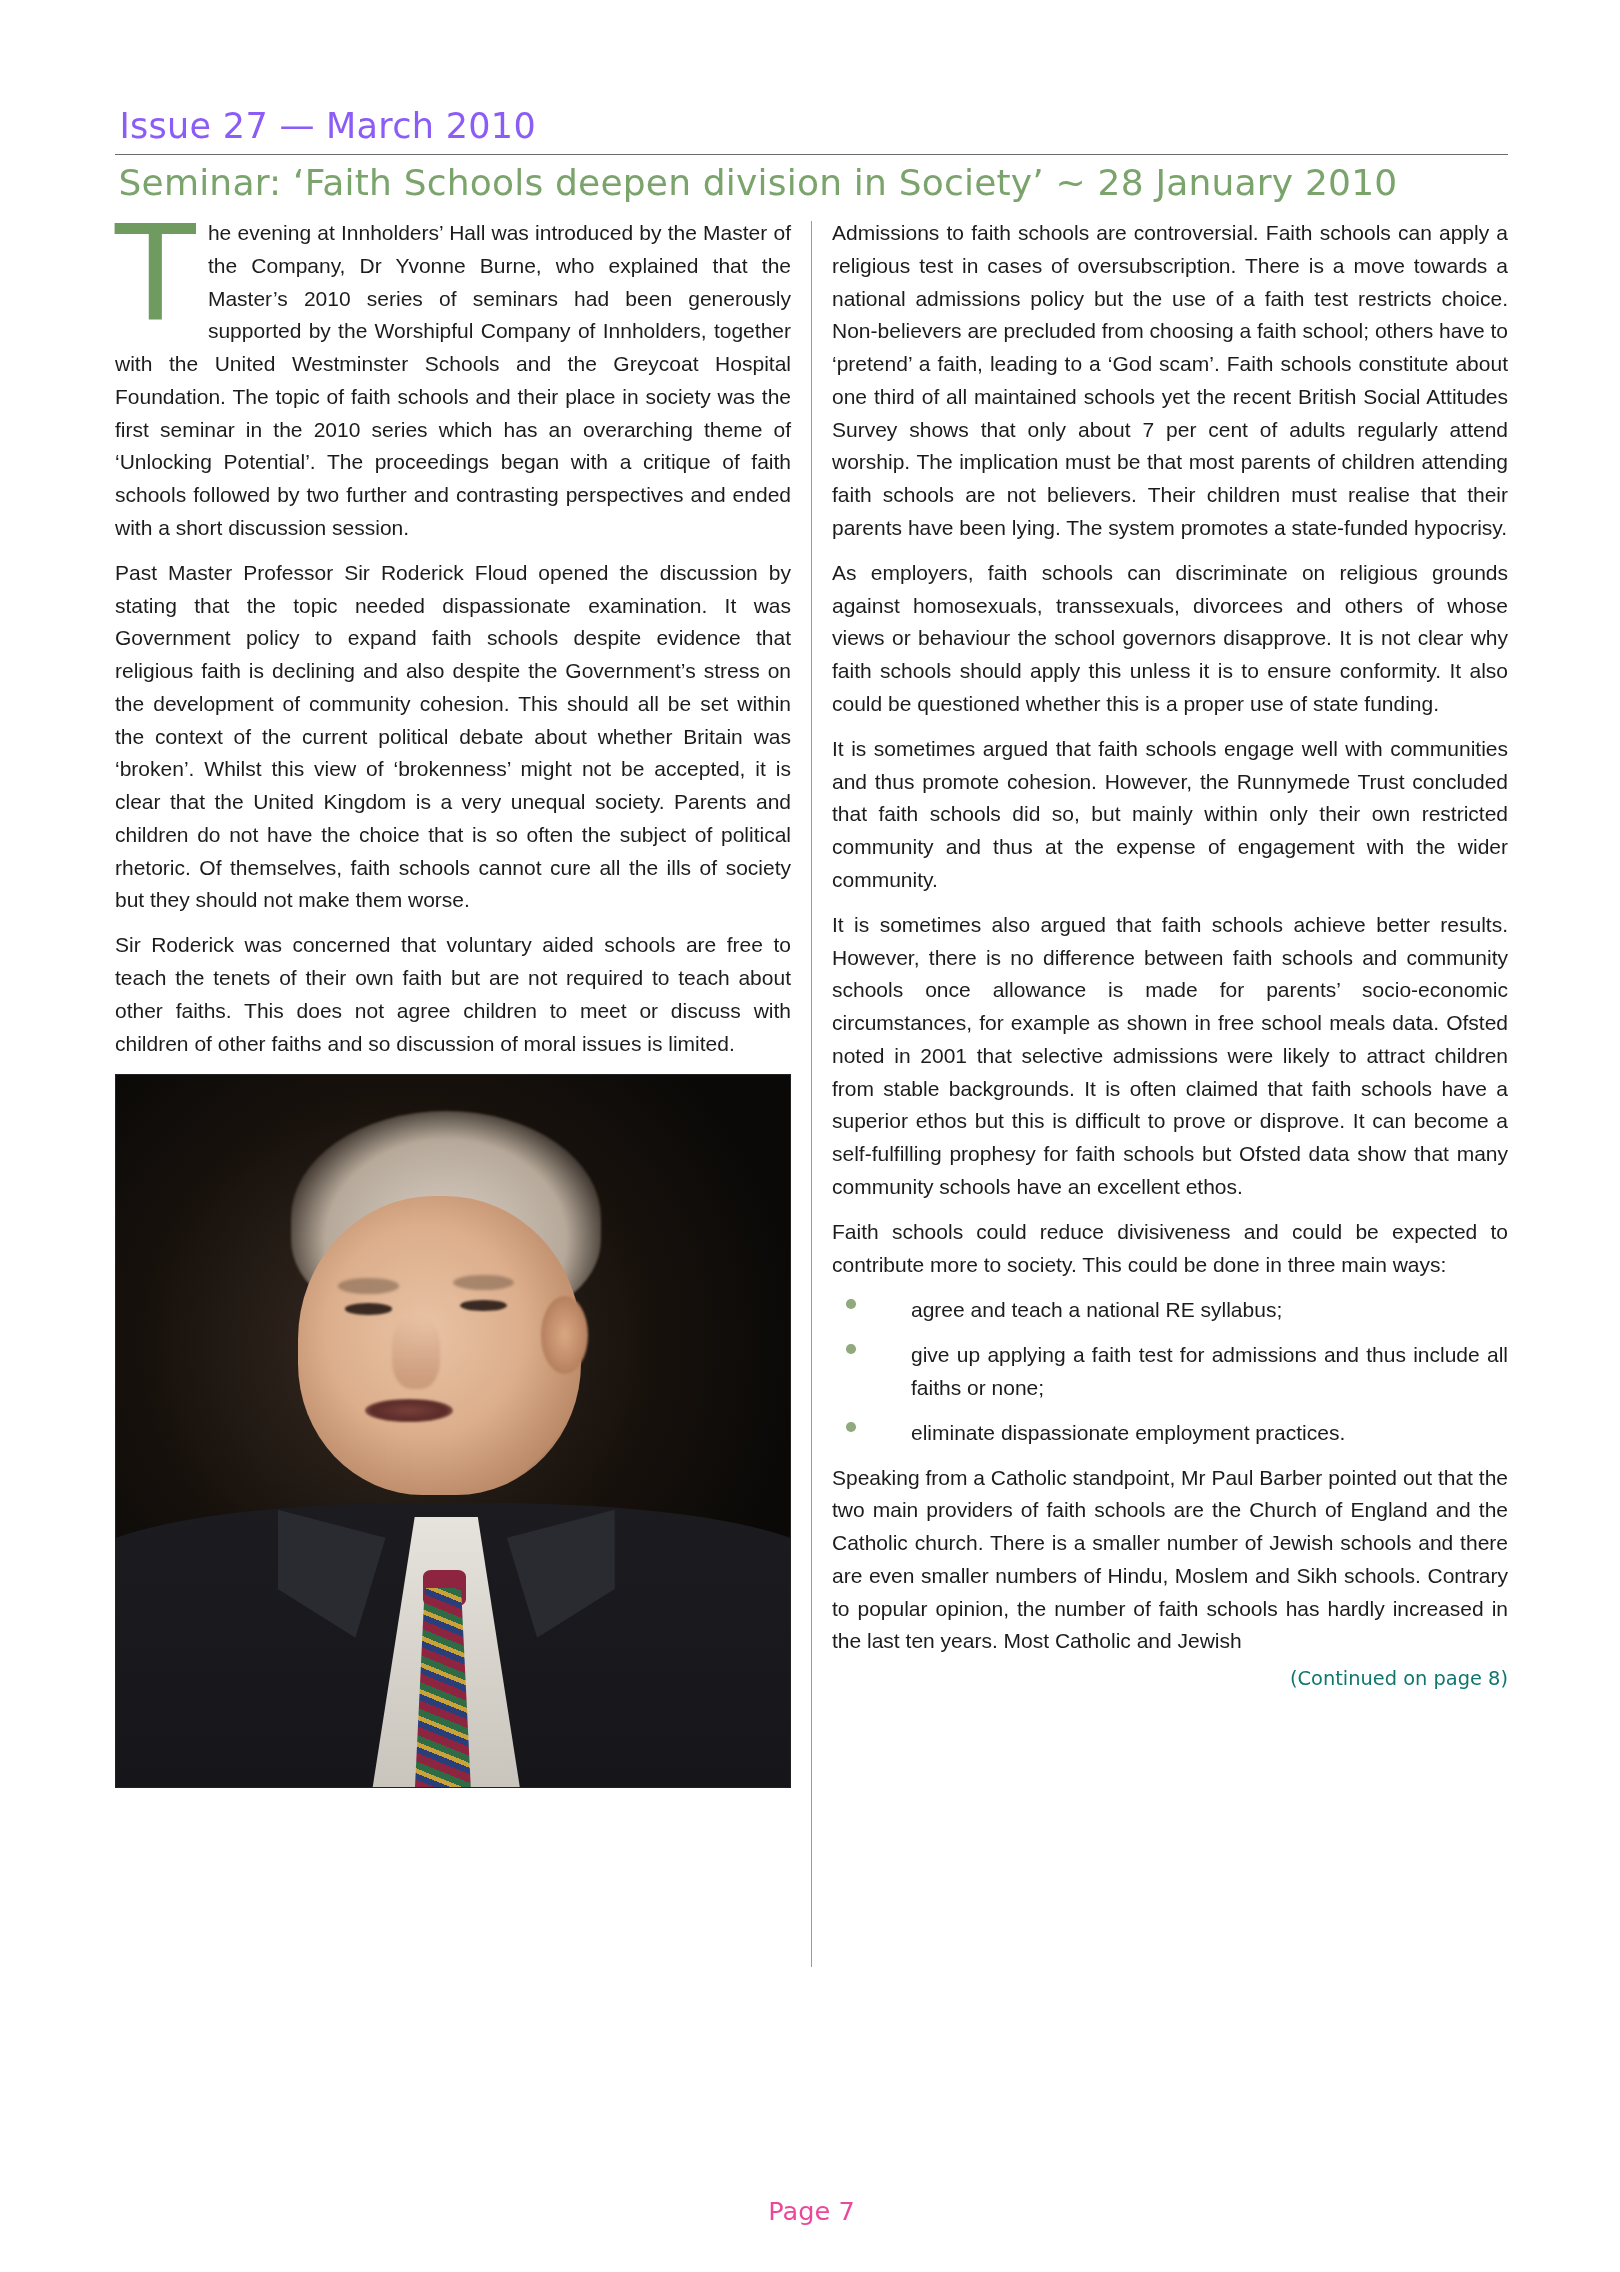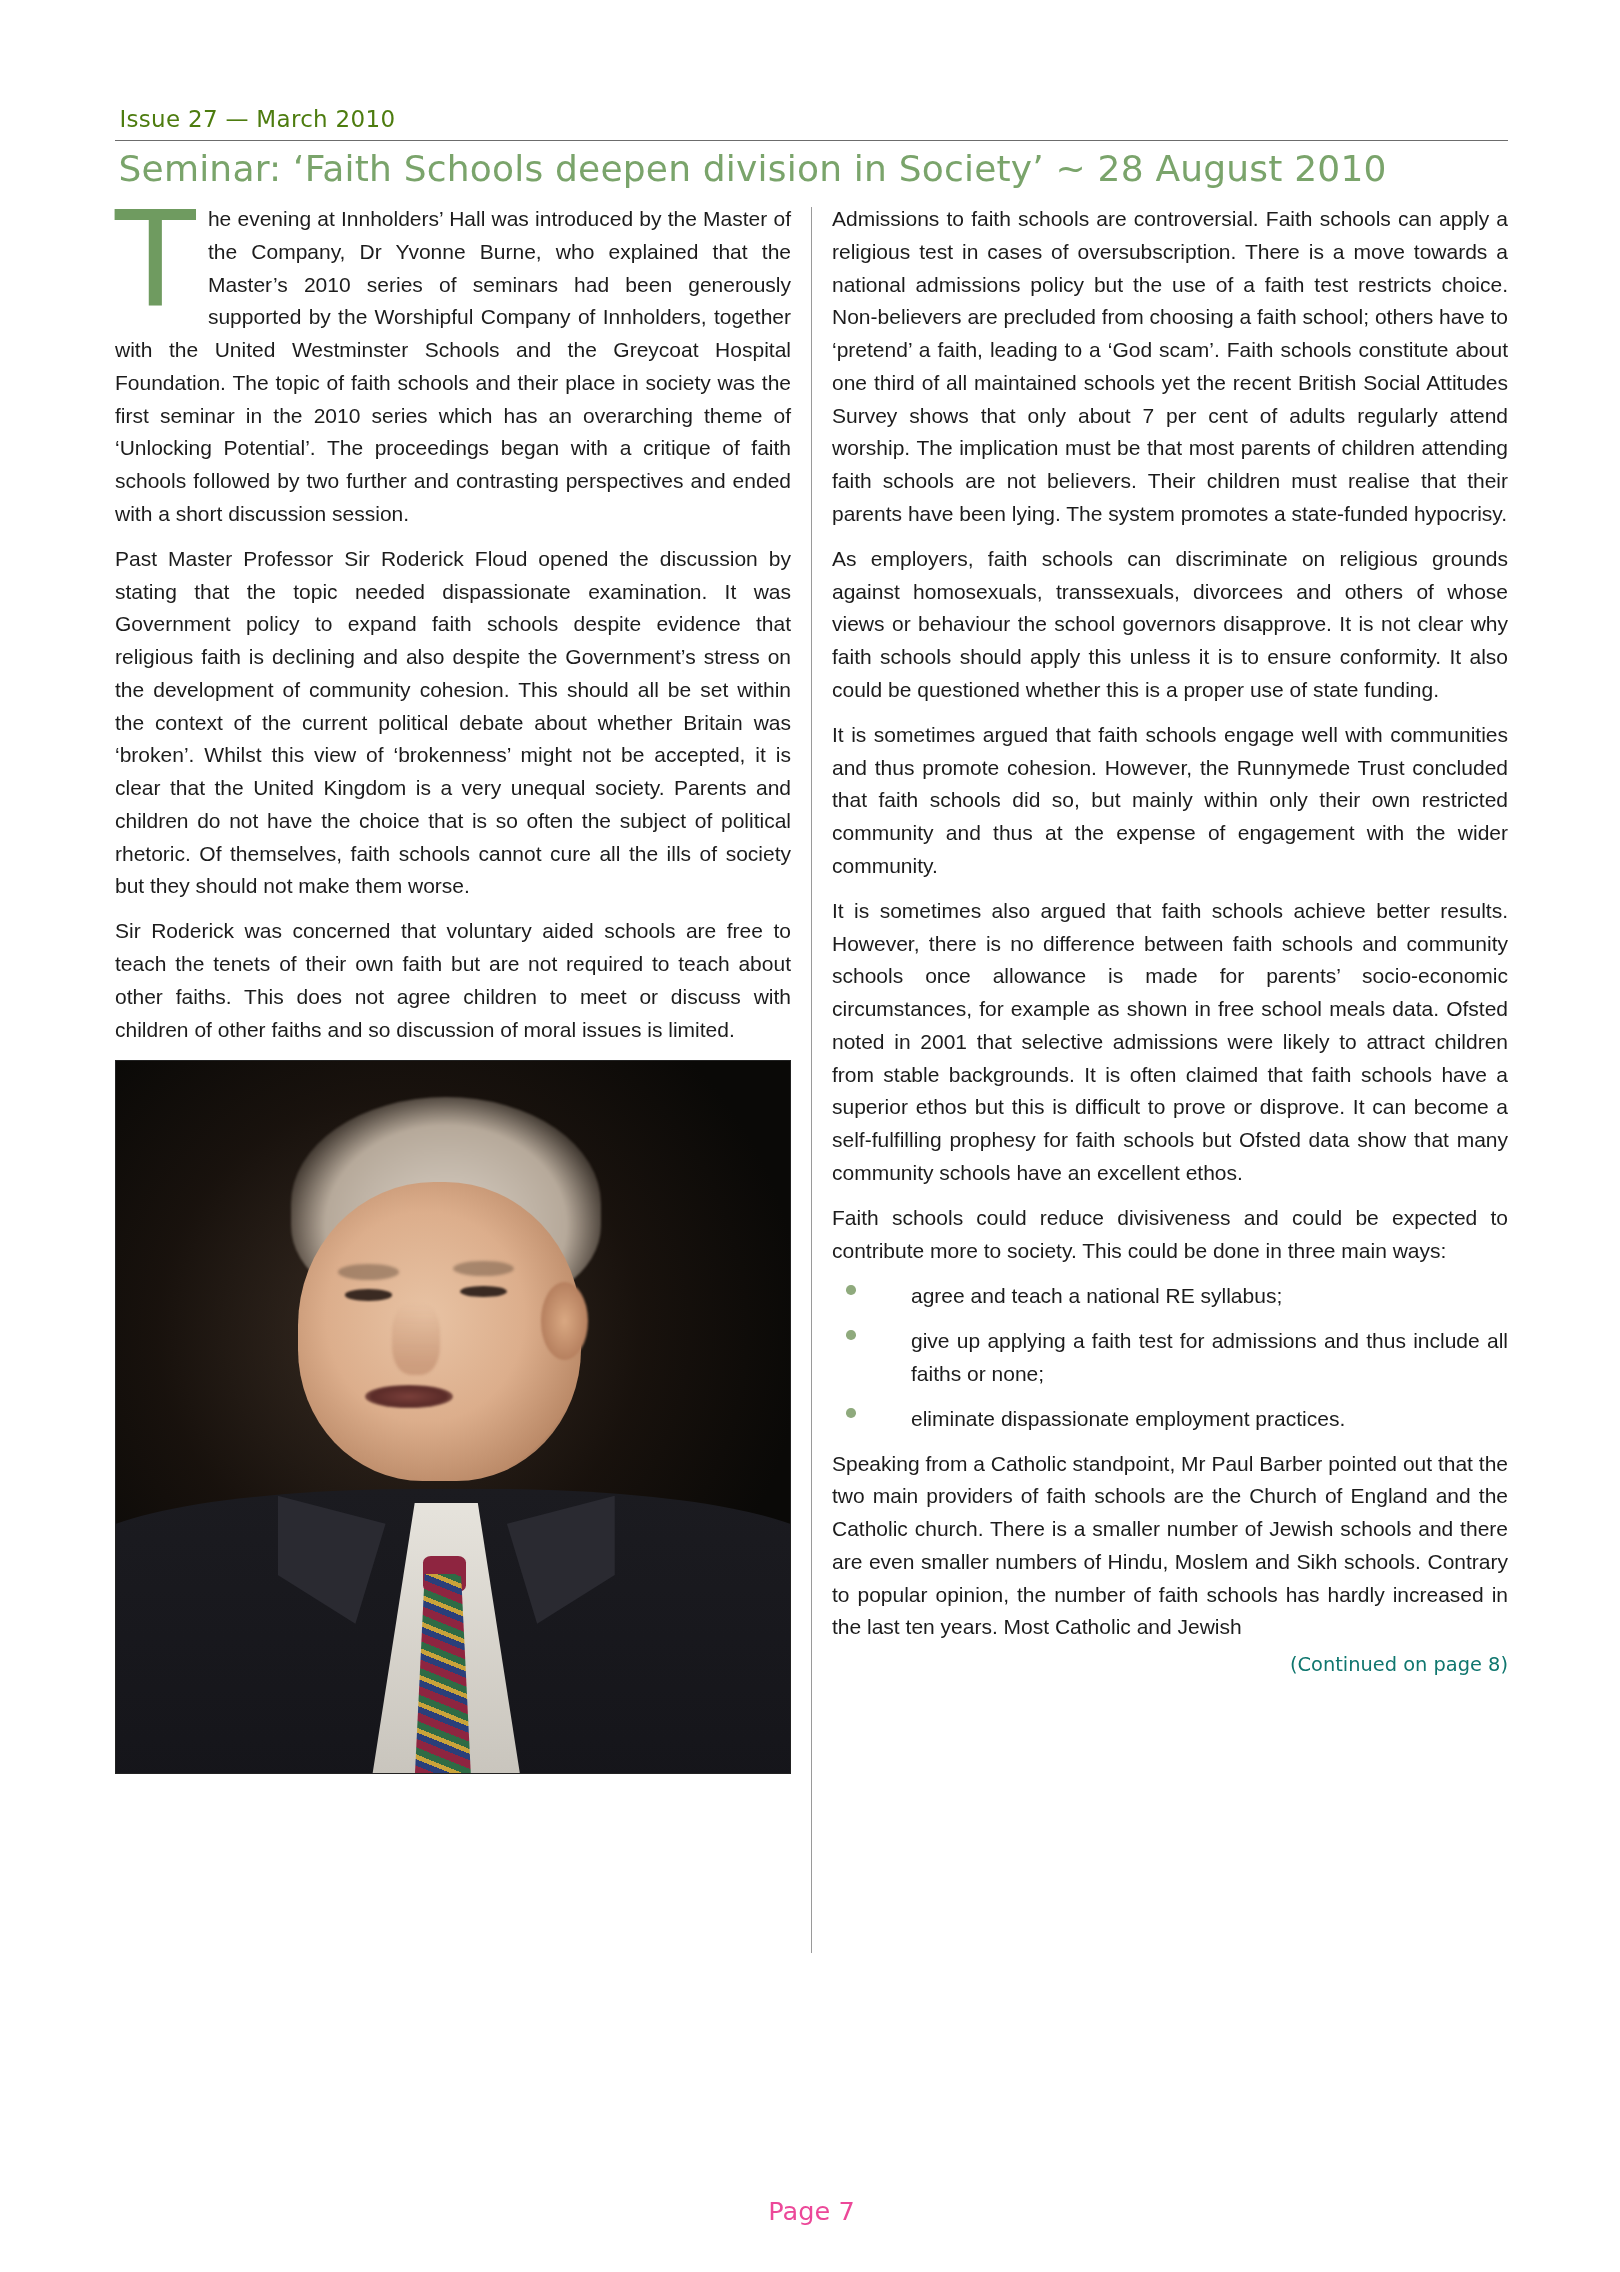--- a/index.html
+++ b/index.html
@@ -21,22 +21,22 @@
     overflow: hidden;
   }
   .page-inner {
     position: absolute;
     left: 115px;
     top: 106px;
     width: 1393px;
     height: 2064px;
   }
   .issue-line {
-    font-size: 23px;
-    color: #4d7c0f;
+    font-size: 35px;
+    color: #8b5cf6;
     font-family: "DejaVu Sans", sans-serif;
     letter-spacing: 0.3px;
     padding-left: 4.4px;
     margin-bottom: 8px;
   }
   .rule {
     border-top: 1.8px solid #6c6c6c;
     width: 100%;
     margin: 3.5px 0 7px 0;
   }
@@ -265,21 +265,21 @@
   }
 </style>
 </head>
 <body>
 
 <div class="page">
   <div class="page-inner">
 
     <div class="issue-line">Issue 27 — March 2010</div>
     <div class="rule"></div>
-    <div class="headline">Seminar: ‘Faith Schools deepen division in Society’ ~ 28 August 2010</div>
+    <div class="headline">Seminar: ‘Faith Schools deepen division in Society’ ~ 28 January 2010</div>
 
     <div class="columns">
 
       <div class="col left">
         <p class="body dropcap-para"><span class="dropcap">T</span><span>he evening at Innholders’ Hall was introduced by the Master of the Company, Dr Yvonne Burne, who explained that the Master’s 2010 series of seminars had been generously supported by the Worshipful Company of Innholders, together with the United Westminster Schools and the Greycoat Hospital Foundation.  The topic of faith schools and their place in society was the first seminar in the 2010 series which has an overarching theme of ‘Unlocking Potential’.  The proceedings began with a critique of faith schools followed by two further and contrasting perspectives and ended with a short discussion session.</span></p>
         <p class="body">Past Master Professor Sir Roderick Floud opened the discussion by stating that the topic needed dispassionate examination.  It was Government policy to expand faith schools despite evidence that religious faith is declining and also despite the Government’s stress on the development of community cohesion.   This should all be set within the context of the current political debate about whether Britain was ‘broken’.  Whilst this view of ‘brokenness’ might not be accepted, it is clear that the United Kingdom is a very unequal society.  Parents and children do not have the choice that is so often the subject of political rhetoric.  Of themselves, faith schools cannot cure all the ills of society but they should not make them worse.</p>
         <p class="body">Sir Roderick was concerned that voluntary aided schools are free to teach the tenets of their own faith but are not required to teach about other faiths.  This does not agree children to meet or discuss with children of other faiths and so discussion of moral issues is limited.</p>
 
         <div class="photo">
           <div class="bg"></div>

